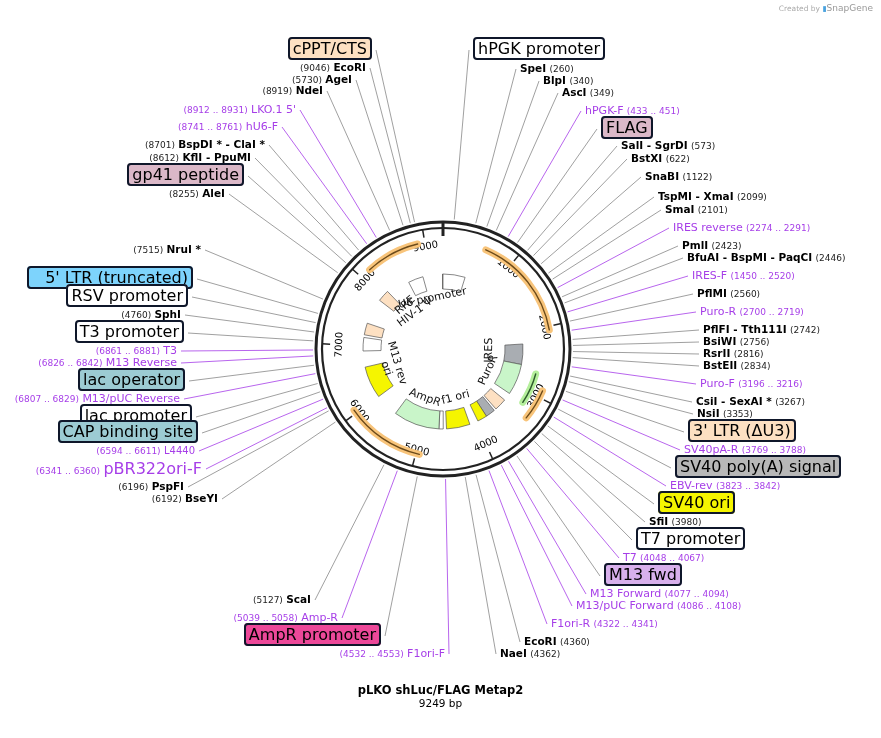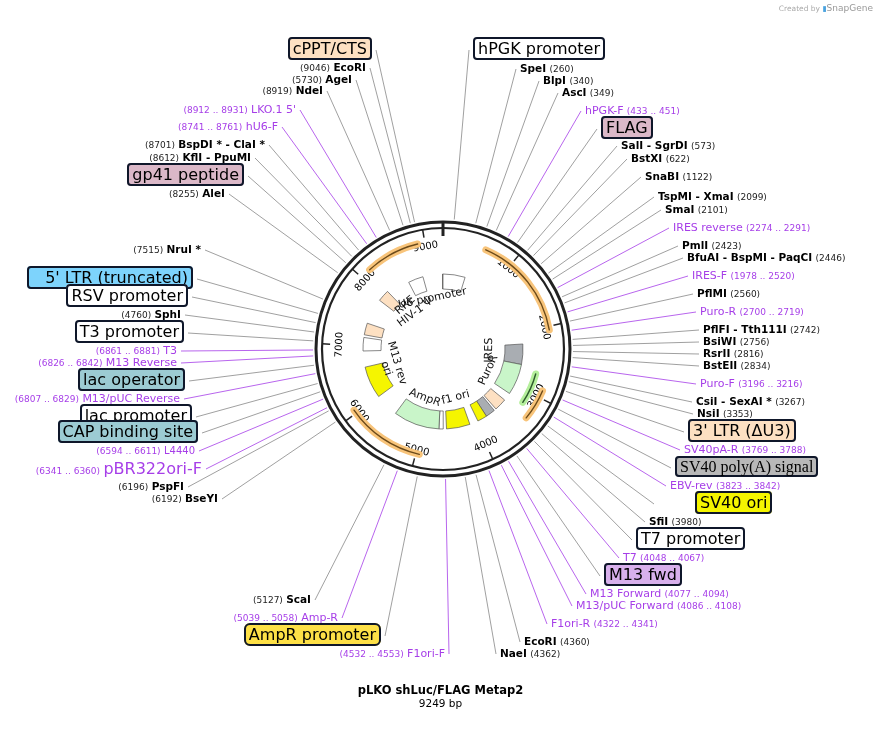--- a/index.html
+++ b/index.html
@@ -180,51 +180,51 @@
     <div class="lbl" style="top: 374px; right: 696px;"><span class="feat" style="background: rgb(156, 203, 211);">lac operator</span></div>
     <div class="lbl primer" style="top: 392px; right: 701px;"><span class="pos">(6807 .. 6829)</span>  <span class="" style="font-size: 11px;">M13/pUC Reverse</span></div>
     <div class="lbl" style="top: 410px; right: 689px;"><span class="feat" style="background: rgb(255, 255, 255);">lac promoter</span></div>
     <div class="lbl" style="top: 426px; right: 683px;"><span class="feat" style="background: rgb(156, 203, 211);">CAP binding site</span></div>
     <div class="lbl primer" style="top: 444px; right: 686px;"><span class="pos">(6594 .. 6611)</span>  <span class="" style="font-size: 10px; margin-top: 17px;">L4440</span></div>
     <div class="lbl primer" style="top: 462px; right: 679px;"><span class="pos">(6341 .. 6360)</span>  <span class="" style="font-size: 16px;">pBR322ori-F</span></div>
     <div class="lbl" style="top: 480px; right: 697px;"><span class="pos">(6196)</span>  <span class="enz">PspFI</span></div>
     <div class="lbl" style="top: 492px; right: 663px;"><span class="pos">(6192)</span>  <span class="enz">BseYI</span></div>
     <div class="lbl" style="top: 593px; right: 570px;"><span class="pos">(5127)</span>  <span class="enz">ScaI</span></div>
     <div class="lbl primer" style="top: 611px; right: 543px;"><span class="pos">(5039 .. 5058)</span>  <span class="" style="font-size: 11px;">Amp-R</span></div>
-    <div class="lbl" style="top: 629px; right: 500px;"><span class="feat" style="background: #fde047; border-radius: 6px;">AmpR promoter</span></div>
+    <div class="lbl" style="top: 629px; right: 500px;"><span class="feat" style="background: #ec4899;">AmpR promoter</span></div>
     <div class="lbl primer" style="top: 647px; right: 436px;"><span class="pos">(4532 .. 4553)</span>  <span class="" style="font-size: 11px;">F1ori-F</span></div>
     <div class="lbl" style="top: 43px; left: 473px;"><span class="feat" style="background: rgb(255, 255, 255);">hPGK promoter</span></div>
     <div class="lbl" style="top: 62px; left: 520px;"><span class="enz">SpeI</span>   <span class="pos">(260)</span></div>
     <div class="lbl" style="top: 74px; left: 543px;"><span class="enz">BlpI</span>   <span class="pos">(340)</span></div>
     <div class="lbl" style="top: 86px; left: 562px;"><span class="enz">AscI</span>   <span class="pos">(349)</span></div>
     <div class="lbl primer" style="top: 104px; left: 585px;"><span class="" style="font-size: 11px;">hPGK-F</span>   <span class="pos">(433 .. 451)</span></div>
     <div class="lbl" style="top: 122px; left: 601px;"><span class="feat" style="background: rgb(219, 184, 200);">FLAG</span></div>
     <div class="lbl" style="top: 139px; left: 621px;"><span class="enz">SalI - SgrDI</span>   <span class="pos">(573)</span></div>
     <div class="lbl" style="top: 152px; left: 631px;"><span class="enz">BstXI</span>   <span class="pos">(622)</span></div>
     <div class="lbl" style="top: 170px; left: 645px;"><span class="enz">SnaBI</span>   <span class="pos">(1122)</span></div>
     <div class="lbl" style="top: 190px; left: 658px;"><span class="enz">TspMI - XmaI</span>   <span class="pos">(2099)</span></div>
     <div class="lbl" style="top: 203px; left: 665px;"><span class="enz">SmaI</span>   <span class="pos">(2101)</span></div>
     <div class="lbl primer" style="top: 221px; left: 673px;"><span class="" style="font-size: 11px;">IRES reverse</span>   <span class="pos">(2274 .. 2291)</span></div>
     <div class="lbl" style="top: 239px; left: 682px;"><span class="enz">PmlI</span>   <span class="pos">(2423)</span></div>
     <div class="lbl" style="top: 251px; left: 687px;"><span class="enz">BfuAI - BspMI - PaqCI</span>   <span class="pos">(2446)</span></div>
-    <div class="lbl primer" style="top: 269px; left: 692px;"><span class="" style="font-size: 11px;">IRES-F</span>   <span class="pos">(1978 .. 2520)</span></div>
+    <div class="lbl primer" style="top: 269px; left: 692px;"><span class="" style="font-size: 11px;">IRES-F</span>   <span class="pos">(1450 .. 2520)</span></div>
     <div class="lbl" style="top: 287px; left: 697px;"><span class="enz">PflMI</span>   <span class="pos">(2560)</span></div>
     <div class="lbl primer" style="top: 305px; left: 700px;"><span class="" style="font-size: 11px;">Puro-R</span>   <span class="pos">(2700 .. 2719)</span></div>
     <div class="lbl" style="top: 323px; left: 703px;"><span class="enz">PflFI - Tth111I</span>   <span class="pos">(2742)</span></div>
     <div class="lbl" style="top: 335px; left: 703px;"><span class="enz">BsiWI</span>   <span class="pos">(2756)</span></div>
     <div class="lbl" style="top: 347px; left: 703px;"><span class="enz">RsrII</span>   <span class="pos">(2816)</span></div>
     <div class="lbl" style="top: 359px; left: 703px;"><span class="enz">BstEII</span>   <span class="pos">(2834)</span></div>
     <div class="lbl primer" style="top: 377px; left: 700px;"><span class="" style="font-size: 11px;">Puro-F</span>   <span class="pos">(3196 .. 3216)</span></div>
     <div class="lbl" style="top: 395px; left: 696px;"><span class="enz">CsiI - SexAI *</span>   <span class="pos">(3267)</span></div>
     <div class="lbl" style="top: 407px; left: 697px;"><span class="enz">NsiI</span>   <span class="pos">(3353)</span></div>
     <div class="lbl" style="top: 425px; left: 688px;"><span class="feat" style="background: rgb(253, 224, 194);">3' LTR (ΔU3)</span></div>
     <div class="lbl primer" style="top: 443px; left: 684px;"><span class="" style="font-size: 11px;">SV40pA-R</span>   <span class="pos">(3769 .. 3788)</span></div>
-    <div class="lbl" style="top: 461px; left: 675px;"><span class="feat" style="background: rgb(184, 184, 184); font-family: Liberation Serif, serif;">SV40 poly(A) signal</span></div>
+    <div class="lbl" style="top: 461px; left: 675px;"><span class="feat" style="background: rgb(184, 184, 184);">SV40 poly(A) signal</span></div>
     <div class="lbl primer" style="top: 479px; left: 670px;"><span class="" style="font-size: 11px;">EBV-rev</span>   <span class="pos">(3823 .. 3842)</span></div>
-    <div class="lbl" style="top: 497px; left: 658px;"><span class="feat" style="background: rgb(245, 245, 0); margin-left: 37px;">SV40 ori</span></div>
+    <div class="lbl" style="top: 497px; left: 658px;"><span class="feat" style="background: rgb(245, 245, 0);">SV40 ori</span></div>
     <div class="lbl" style="top: 515px; left: 649px;"><span class="enz">SfiI</span>   <span class="pos">(3980)</span></div>
     <div class="lbl" style="top: 533px; left: 636px;"><span class="feat" style="background: rgb(255, 255, 255);">T7 promoter</span></div>
     <div class="lbl primer" style="top: 551px; left: 623px;"><span class="" style="font-size: 11px;">T7</span>   <span class="pos">(4048 .. 4067)</span></div>
     <div class="lbl" style="top: 569px; left: 604px;"><span class="feat" style="background: rgb(216, 176, 236);">M13 fwd</span></div>
     <div class="lbl primer" style="top: 587px; left: 590px;"><span class="" style="font-size: 11px;">M13 Forward</span>   <span class="pos">(4077 .. 4094)</span></div>
     <div class="lbl primer" style="top: 599px; left: 576px;"><span class="" style="font-size: 11px;">M13/pUC Forward</span>   <span class="pos">(4086 .. 4108)</span></div>
     <div class="lbl primer" style="top: 617px; left: 551px;"><span class="" style="font-size: 11px;">F1ori-R</span>   <span class="pos">(4322 .. 4341)</span></div>
     <div class="lbl" style="top: 635px; left: 524px;"><span class="enz">EcoRI</span>   <span class="pos">(4360)</span></div>
     <div class="lbl" style="top: 647px; left: 500px;"><span class="enz">NaeI</span>   <span class="pos">(4362)</span></div>
   </div>

